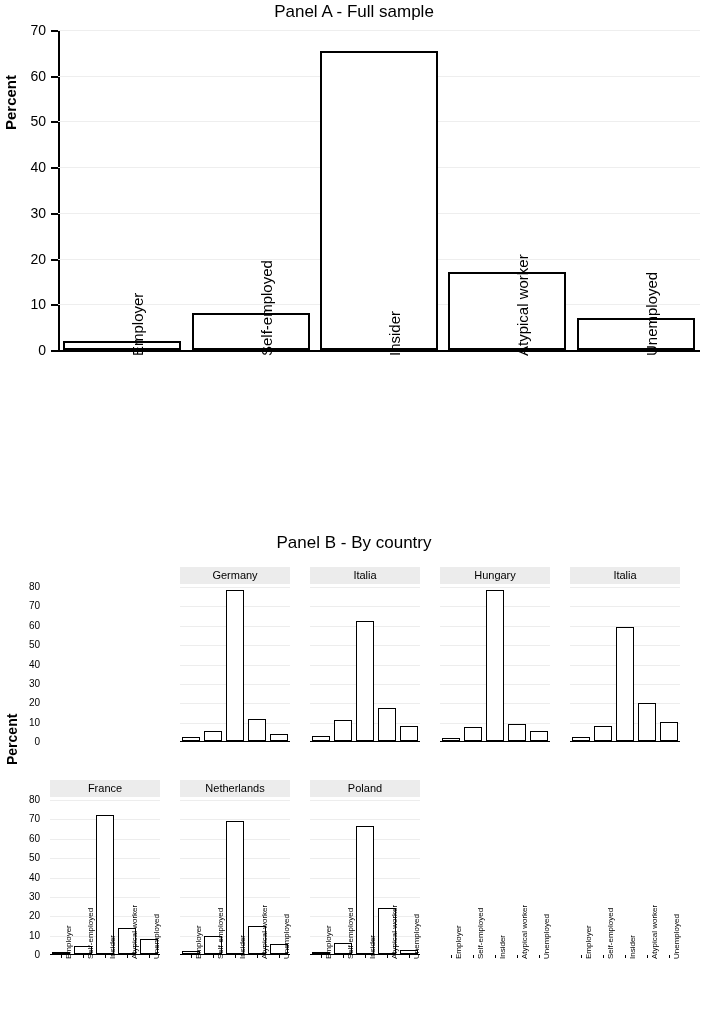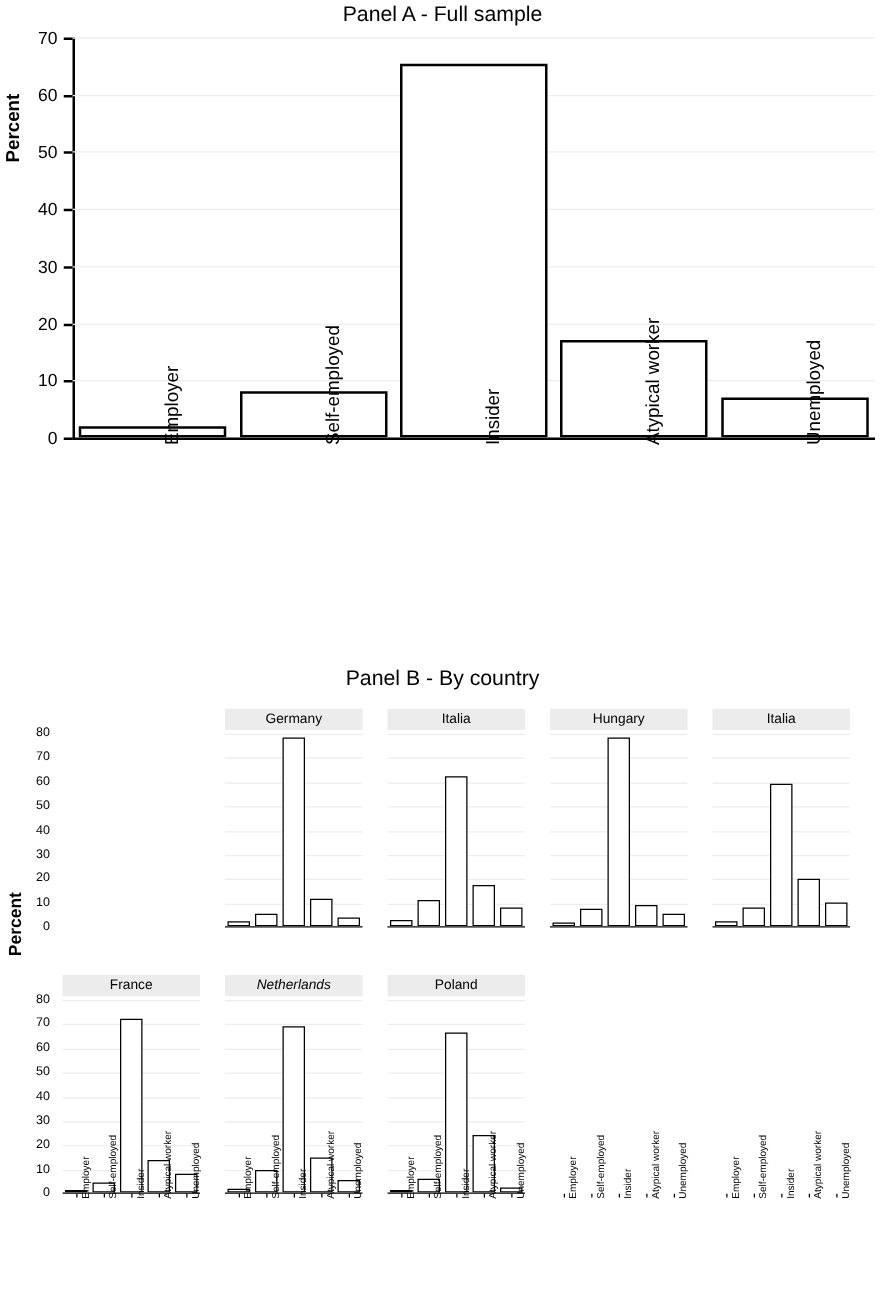--- a/index.html
+++ b/index.html
@@ -392,21 +392,21 @@
           <div class="pb-grid" style="top: 19.375px;"></div>
           <div class="pb-grid" style="top: 0px;"></div>
           <div class="pb-axis-x"></div>
           <div class="pb-bar" style="left: 2.42px; width: 17.16px; height: 2px;"></div>
           <div class="pb-bar" style="left: 24.42px; width: 17.16px; height: 7.75px;"></div>
           <div class="pb-bar" style="left: 46.42px; width: 17.16px; height: 139.5px;"></div>
           <div class="pb-bar" style="left: 68.42px; width: 17.16px; height: 26.1562px;"></div>
           <div class="pb-bar" style="left: 90.42px; width: 17.16px; height: 15.5px;"></div>
         </div>
       </div>
-      <div class="pb-cell" style="left: 130px; font-style: italic;">
+      <div class="pb-cell" style="left: 130px;">
         <div class="pb-cell-header">Netherlands</div>
         <div class="pb-plot">
           <div class="pb-grid" style="top: 135.625px;"></div>
           <div class="pb-grid" style="top: 116.25px;"></div>
           <div class="pb-grid" style="top: 96.875px;"></div>
           <div class="pb-grid" style="top: 77.5px;"></div>
           <div class="pb-grid" style="top: 58.125px;"></div>
           <div class="pb-grid" style="top: 38.75px;"></div>
           <div class="pb-grid" style="top: 19.375px;"></div>
           <div class="pb-grid" style="top: 0px;"></div>

